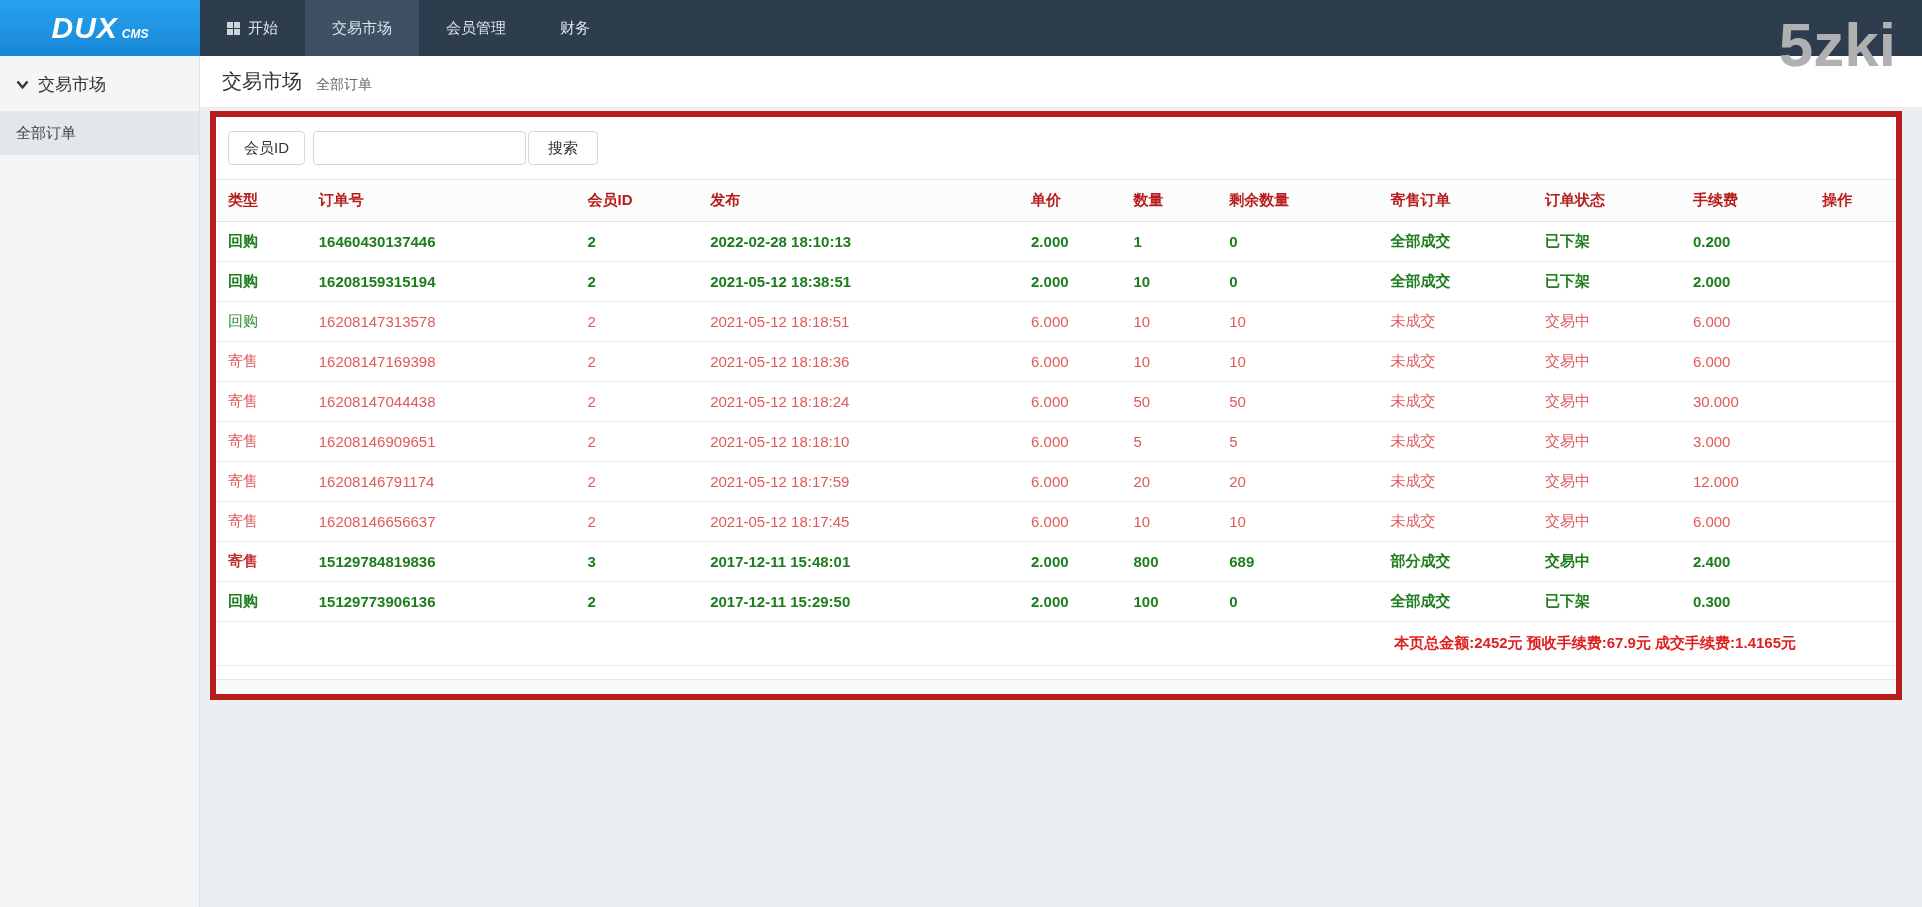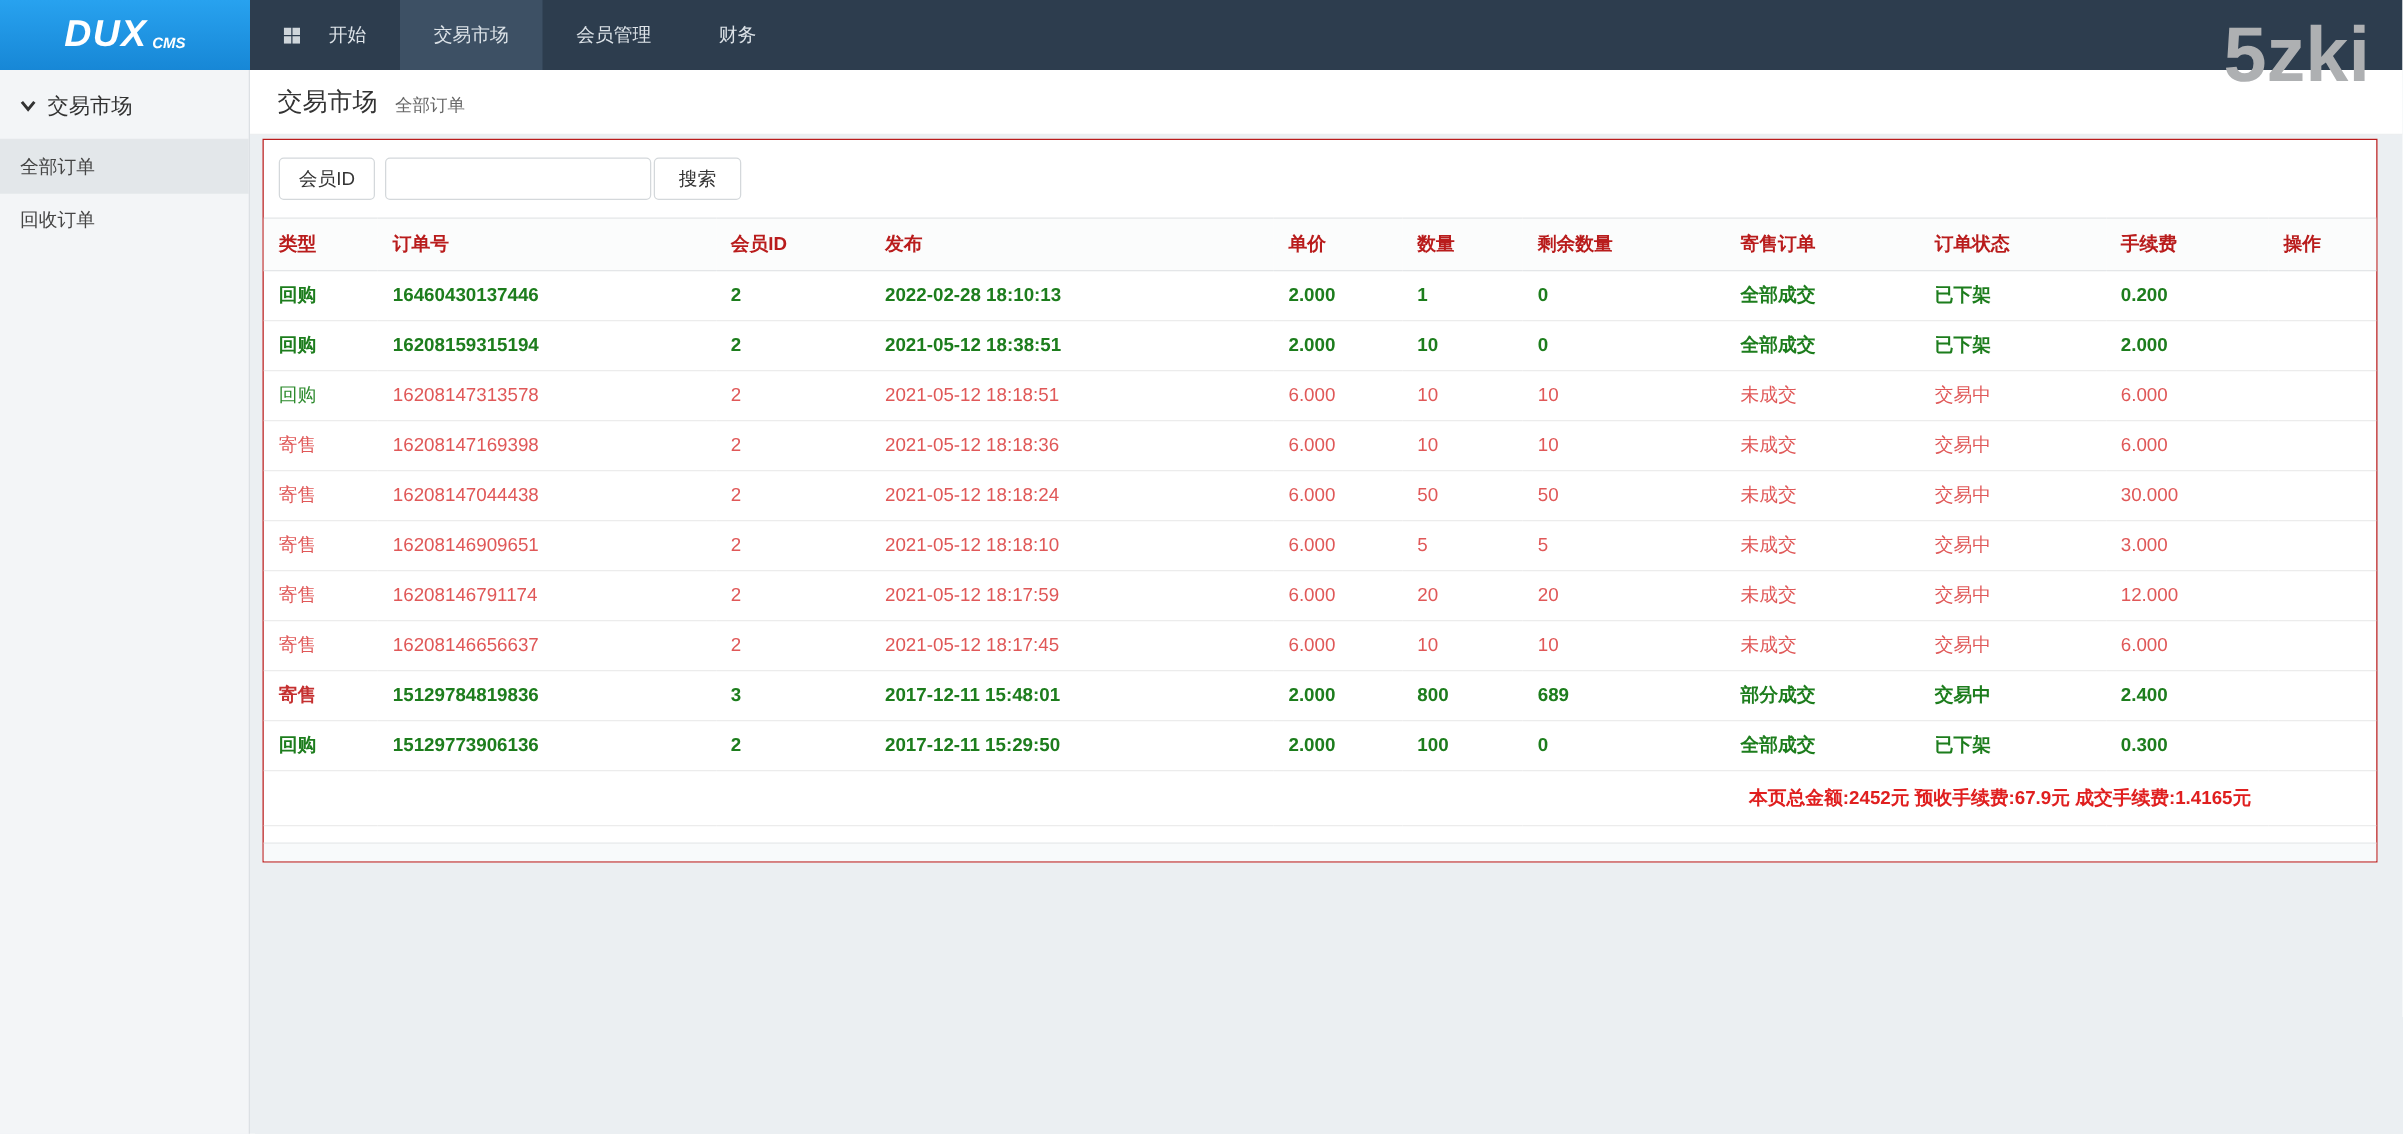--- a/index.html
+++ b/index.html
@@ -13,21 +13,21 @@
   
   .topbar { display:flex; height:56px; }
   .logo {
     width:200px; background:linear-gradient(180deg,#28a2ef,#1787d6);
     display:flex; align-items:center; justify-content:center;
     color:#fff; font-style:italic; cursor:pointer;
   }
   .logo .dux { font-size:30px; font-weight:900; letter-spacing:1px; }
   .logo .cms { font-size:12px; font-weight:700; margin:12px 0 0 4px; }
   .navbar { flex:1; background:#2d3d4e; display:flex; color:#dde3e8; font-size:15px; }
-  .nav-item { display:flex; align-items:center; gap:23px; padding:0 27px; cursor:pointer; }
+  .nav-item { display:flex; align-items:center; gap:8px; padding:0 27px; cursor:pointer; }
   .nav-item.active { background:#3d5064; }
   .grid-icon { display:inline-flex; }
   
   .layout { display:flex; height:866px; }
   .sidebar { width:200px; background:#f3f5f7; border-right:1px solid #dce0e4; }
   .side-header {
     display:flex; align-items:center; gap:9px;
     padding:17px 16px 15px 16px; font-size:17px; color:#333; cursor:pointer;
   }
   .side-list { border-top:1px solid #e4e7ea; }
@@ -35,21 +35,21 @@
   .side-item.active { background:#e3e7ea; }
   .main { flex:1; display:flex; flex-direction:column; min-width:0; }
   
   .breadcrumb {
     background:#fff; height:52px; display:flex; align-items:center;
     padding-left:22px; border-bottom:1px solid #eceef0;
   }
   .bc-title { font-size:20px; color:#333; }
   .bc-sub { font-size:14px; color:#666; margin:6px 0 0 14px; }
   
-  .panel { margin:3px 20px 0 10px; background:#fff; border:1px solid #b91c1c; }
+  .panel { margin:3px 20px 0 10px; background:#fff; border:6px solid #b91c1c; }
   .search-bar { padding:14px 12px; display:flex; align-items:center; }
   .addon, .search-input, .search-btn {
     height:34px; border:1px solid #d4d8db; border-radius:4px;
     background:#fff; font-size:15px; color:#333;
     font-family:"Liberation Sans","DejaVu Sans",sans-serif;
   }
   .addon { display:flex; align-items:center; padding:0 15px; }
   .search-input { width:213px; margin-left:8px; padding:0 10px; }
   .search-btn { margin-left:2px; padding:0 19px; cursor:pointer; }
   
@@ -115,21 +115,20 @@
     <div class="side-header">
       <span>
         <svg width="13" height="10" viewBox="0 0 13 10">
             <path d="M1.5 1.5 L6.5 7.5 L11.5 1.5" fill="none" stroke="#333" stroke-width="2.4"></path>
           </svg>
       </span>
       <span>交易市场</span>
     </div>
     <div class="side-list">
         <div class="side-item active">全部订单</div>
-        <div class="side-item">回收订单</div>
       </div>
   </div>
 
   <div class="main">
     <div class="breadcrumb">
       <span class="bc-title">交易市场</span>
       <span class="bc-sub">全部订单</span>
     </div>
 
     <div class="panel">

